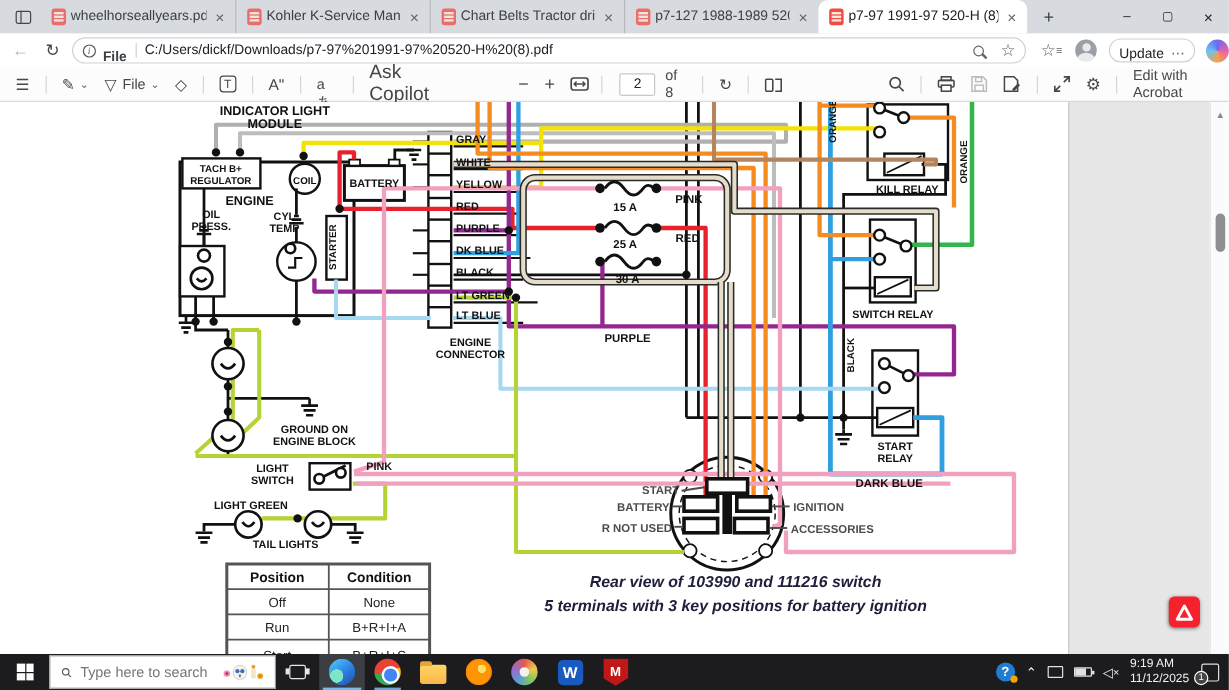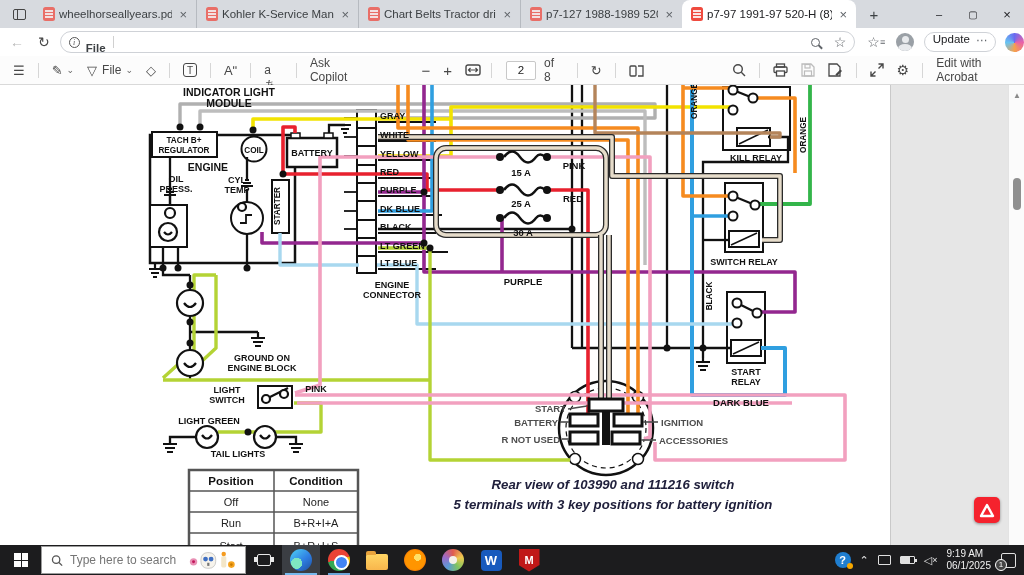--- a/index.html
+++ b/index.html
@@ -27,21 +27,21 @@
   .circle-i { width:11px; height:11px; border:1.1px solid #555; border-radius:50%; font-size:8px; color:#555; display:flex; align-items:center; justify-content:center; font-style:italic; font-family:"Liberation Serif",serif; flex:none;}
   .urltxt { font-size:11.5px; color:#202124; margin-left:6px; white-space:nowrap; }
   .pillsep { width:1px; height:12px; background:#d0d0d0; margin:0 7px; }
   .mag { width:9px; height:9px; border:1.5px solid #5f6368; border-radius:50%; position:relative; flex:none;}
   .mag::after { content:''; position:absolute; width:5px; height:1.5px; background:#5f6368; transform:rotate(45deg); right:-4px; bottom:-2px; }
   .star { font-size:14px; color:#5f6368; }
   .addr-ico { margin-left:12px; display:flex; align-items:center; }
   .avatar { width:18px; height:18px; border-radius:50%; background:#9aa0a6; position:relative; overflow:hidden; }
   .avatar::before{content:'';position:absolute;left:5.5px;top:3px;width:7px;height:7px;border-radius:50%;background:#e8eaed;}
   .avatar::after{content:'';position:absolute;left:2px;top:11px;width:14px;height:9px;border-radius:50%;background:#e8eaed;}
-  .updatepill { height:20px; border:1px solid #cfd2d7; border-radius:11px; display:flex; align-items:flex-start; font-size:11.5px; color:#202124; padding:0 8px; margin-left:10px; }
+  .updatepill { height:20px; border:1px solid #cfd2d7; border-radius:11px; display:flex; align-items:flex-end; font-size:11.5px; color:#202124; padding:0 8px; margin-left:10px; }
   .copilot { width:19px; height:19px; border-radius:50%; background:conic-gradient(#6a6af0,#e961a8,#f6a14b,#67c4f2,#6a6af0); margin-left:9px; }
   
   #pdfbar { position:absolute; left:0; top:56px; width:1024px; height:29px; background:#fcfcfc; border-bottom:1px solid #d9d9d9; display:flex; align-items:center; color:#474747; }
   .tbtn { display:flex; align-items:center; font-size:13px; color:#474747; margin-left:13px; }
   .tsep { width:1px; height:15px; background:#d6d6d6; margin-left:13px; }
   .chev { font-size:9px; margin-left:4px; color:#666; }
   .tlabel { font-size:12px; margin-left:5px; }
   .boxT { width:14px; height:14px; border:1.3px solid #474747; border-radius:3px; font-size:10px; display:flex; align-items:center; justify-content:center; }
   #pagebox { width:30px; height:19px; border:1px solid #c8c8c8; border-radius:2px; text-align:center; font-size:11.5px; color:#222; margin-left:14px; }
   svg.ic { display:block; }
@@ -49,21 +49,21 @@
   #content { position:absolute; left:0; top:85px; width:892px; height:460px; background:#fff; }
   #pagemargin { position:absolute; left:890px; top:0; width:118px; height:460px; background:#e6e6e6; border-left:1px solid #c9c9c9; }
   #vscroll { position:absolute; left:1008px; top:0; width:16px; height:460px; background:#fbfbfb; border-left:1px solid #e3e3e3; }
   #vthumb { position:absolute; left:3.5px; top:93px; width:8px; height:32px; background:#8f8f8f; border-radius:4px; }
   .scar { position:absolute; left:4px; font-size:8px; color:#8a8a8a; }
   #acrofab { position:absolute; left:974px; top:412px; width:26px; height:26px; background:#f5222d; border-radius:5px; display:flex; align-items:center; justify-content:center; box-shadow:0 1px 3px rgba(0,0,0,.4); }
   
   #taskbar { position:absolute; left:0; top:545px; width:1024px; height:30px; background:#1c1c1e; display:flex; align-items:center; }
   .winlogo { width:14px; height:14px; display:grid; grid-template-columns:6.5px 6.5px; grid-gap:1px; margin:0 13px 0 14px; }
   .winlogo div { background:#fdfdfd; width:6.5px; height:6.5px; }
-  #tsearch { width:205px; height:28px; background:#fff; border:1px solid #9c9c9c; display:flex; align-items:center; padding:0 9px; }
+  #tsearch { width:189px; height:28px; background:#fff; border:1px solid #9c9c9c; display:flex; align-items:center; padding:0 9px; }
   #tsearch input { border:none; outline:none; font-size:12px; color:#333; width:118px; margin-left:7px; font-family:"Liberation Sans",sans-serif;}
   .tvbtn { width:36px; height:30px; display:flex; align-items:center; justify-content:center; }
   .tv { width:14px; height:12px; border:1.5px solid #e8e8e8; border-radius:2px; position:relative;}
   .tv::after{content:'';position:absolute;left:-4px;top:2px;width:3px;height:5px;background:#e8e8e8;}
   .tv::before{content:'';position:absolute;right:-4px;top:2px;width:3px;height:5px;background:#e8e8e8;}
   .appbtn { width:38px; height:30px; display:flex; align-items:center; justify-content:center; position:relative; }
   .appbtn.active { background:#3b3e43; }
   .runline { position:absolute; bottom:0; height:2.5px; background:#76b9ed; left:3px; right:3px; }
   .runline.small { left:8px; right:8px; height:2px; background:#6ba6d8;}
   .edgeic { width:22px; height:22px; background:radial-gradient(circle at 30% 65%, #7ee6c2 0 26%, transparent 27%), linear-gradient(140deg,#49c3f2 10%,#2f7fe3 55%,#1d4fa0 100%); border-radius:50%; }
@@ -132,20 +132,21 @@
   <div class="wctl" style="right:0; font-size:13px;">×</div>
 </div>
 
 <div id="addrbar">
   <span class="navbtn disabled">←</span>
   <span class="navbtn" style="margin-left:14px;">↻</span>
   <div id="urlpill">
     <span class="circle-i">i</span>
     <span class="urltxt" style="font-weight:bold;color:#3c4043;margin-top:12px;">File</span>
     <span class="pillsep"></span>
+    <span class="urltxt" style="margin-left:0;">C:/Users/dickf/Downloads/p7-97%201991-97%20520-H%20(8).pdf</span>
     <span style="flex:1;"></span>
     <span class="mag"></span>
     <span class="star" style="margin-left:14px;">☆</span>
   </div>
   <span class="addr-ico star">☆<span style="font-size:9px;letter-spacing:-1px;">≡</span></span>
   <span class="addr-ico avatar"></span>
   <span class="updatepill">
       <span>Update</span>
       <span style="margin-left:6px;color:#5f6368;">⋯</span>
     </span>
@@ -160,21 +161,21 @@
   <span class="tbtn">◇</span>
   <span class="tsep"></span>
   <span class="tbtn">
       <span class="boxT">T</span>
     </span>
   <span class="tsep"></span>
   <span class="tbtn">Aʺ</span>
   <span class="tsep"></span>
   <span class="tbtn" style="font-size:12px;margin-top:16px;">aあ</span>
   <span class="tsep"></span>
-  <span class="tbtn" style="font-size:12px;">Ask Copilot</span>
+  <span class="tbtn" style="font-size:16px;">Ask Copilot</span>
   <span class="tbtn" style="margin-left:52px;font-size:15px;">−</span>
   <span class="tbtn" style="font-size:15px;">+</span>
   <span class="tbtn">
     <svg class="ic" width="16" height="12" viewBox="0 0 16 12">
         <rect x="1" y="1" width="14" height="10" rx="2" fill="none" stroke="#474747" stroke-width="1.4"></rect>
         <path d="M4,6 h8 M5.5,4 L3.5,6 l2,2 M10.5,4 l2,2 -2,2" stroke="#474747" stroke-width="1.2" fill="none"></path>
       </svg>
   </span>
   <span class="tsep" style="margin-left:10px;"></span>
   <input id="pagebox" value="2" style="">
@@ -593,19 +594,19 @@
     <span class="trayic" style="font-size:11px;color:#e8e8e8;">⌃</span>
     <span class="trayic">
         <span class="mon"></span>
       </span>
     <span class="trayic">
         <span class="batt"></span>
       </span>
     <span class="trayic" style="font-size:11px;">◁<span style="font-size:9px;">×</span></span>
     <div class="clock">
       <div>9:19 AM</div>
-      <div>06/1/2025</div>
+      <div>11/12/2025</div>
     </div>
     <div class="notif">
       <span class="bdg">1</span>
     </div>
   </div>
 </div>
 
 </body></html>

